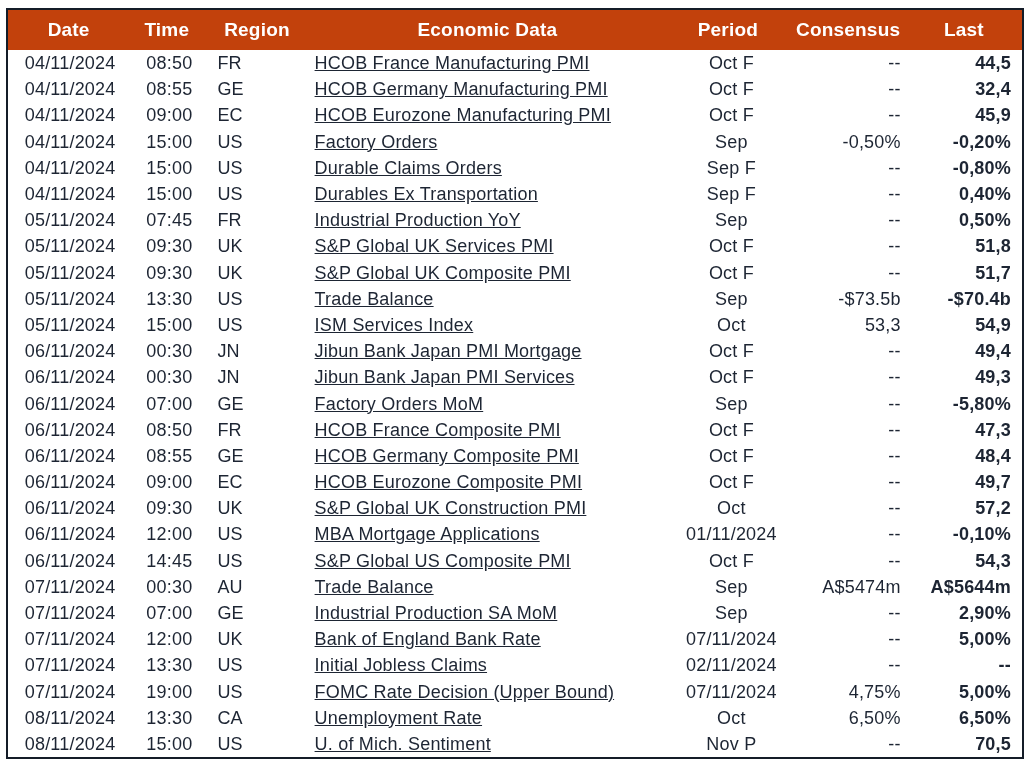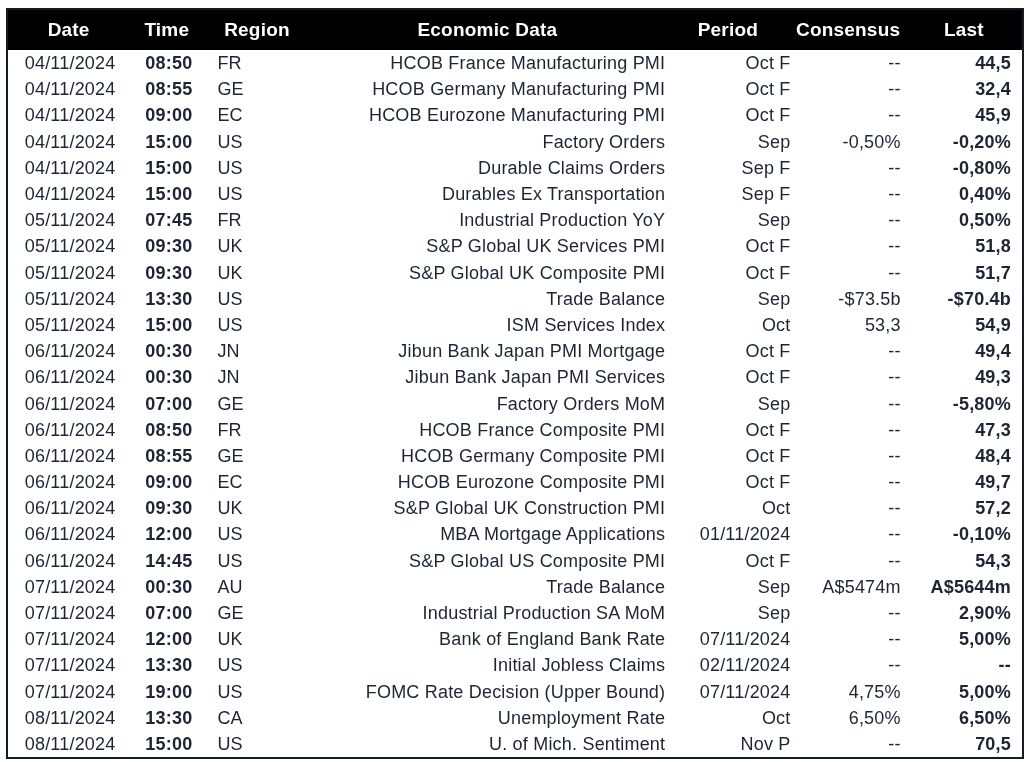--- a/index.html
+++ b/index.html
@@ -26,21 +26,21 @@
   }
   table.econ col.w-date   { width: 122px; }
   table.econ col.w-time   { width: 75px;  }
   table.econ col.w-region { width: 105px; }
   table.econ col.w-econ   { width: 355px; }
   table.econ col.w-period { width: 125px; }
   table.econ col.w-cons   { width: 115px; }
   table.econ col.w-last   { width: 117px; }
 
   thead th {
-    background: #000000;
+    background: #c2410c;
     color: #ffffff;
     font-weight: bold;
     font-size: 19px;
     height: 40px;
     text-align: center;
     padding: 0;
     letter-spacing: 0.2px;
   }
   tbody td {
     font-size: 18px;
@@ -48,24 +48,24 @@
     height: 26.2px;
     line-height: 1;
     padding: 0;
     white-space: nowrap;
     overflow: hidden;
     vertical-align: middle;
     letter-spacing: 0.2px;
   }
   
   tbody td.c0 { text-align: center;  padding-left: 3px;  }
-  tbody td.c1 { text-align: right; padding-right: 12px; font-weight: bold; }
+  tbody td.c1 { text-align: right; padding-right: 12px; }
   tbody td.c2 { text-align: left;  padding-left: 13px; }
-  tbody td.c3 { text-align: right;  padding-left: 5px;  }
-  tbody td.c4 { text-align: right;  padding-left: 7px; margin-top: 31px;  }
+  tbody td.c3 { text-align: left;  padding-left: 5px; text-decoration: underline;  }
+  tbody td.c4 { text-align: center;  padding-left: 7px; margin-top: 31px;  }
   tbody td.c5 { text-align: right; padding-right: 5px; }
   tbody td.c6 { text-align: right; padding-right: 11px; font-weight: bold; }
 </style>
 </head>
 <body>
 
 <div class="table-wrap">
   <table class="econ">
     <colgroup>
       <col class="w-date">

